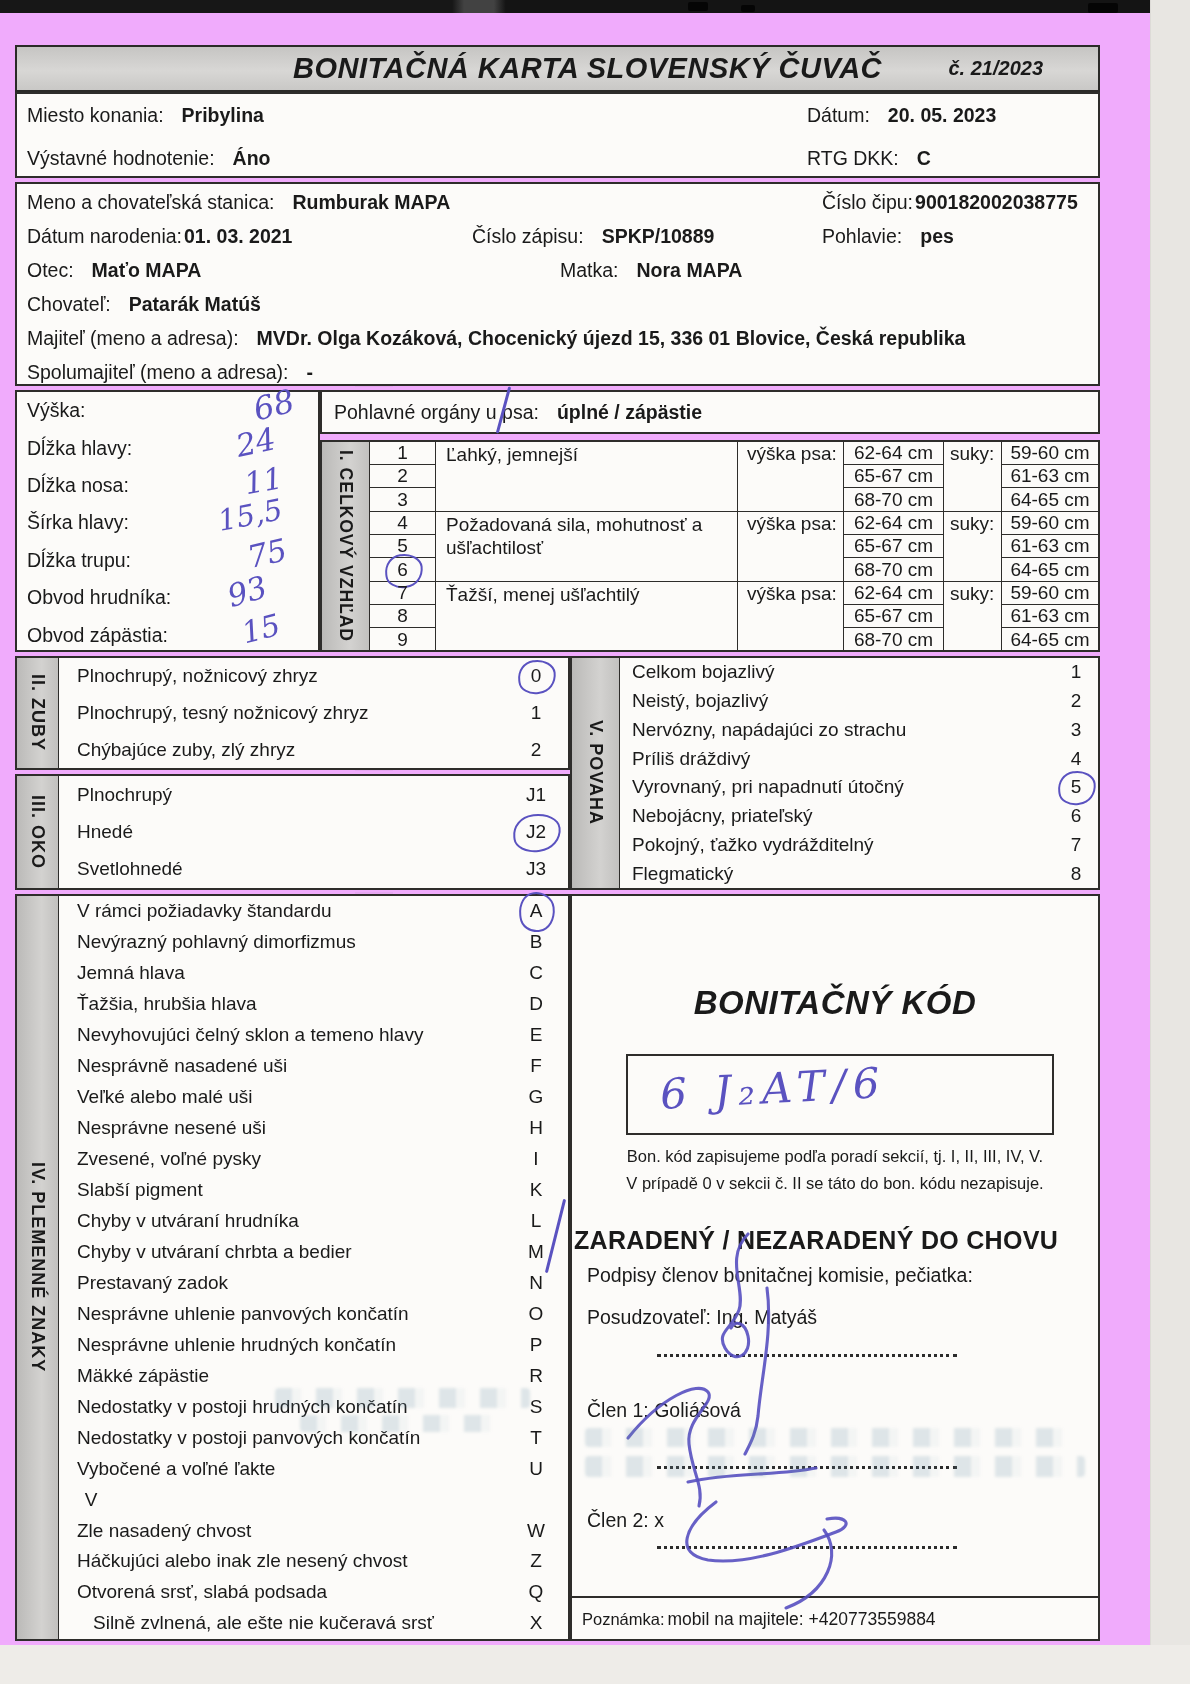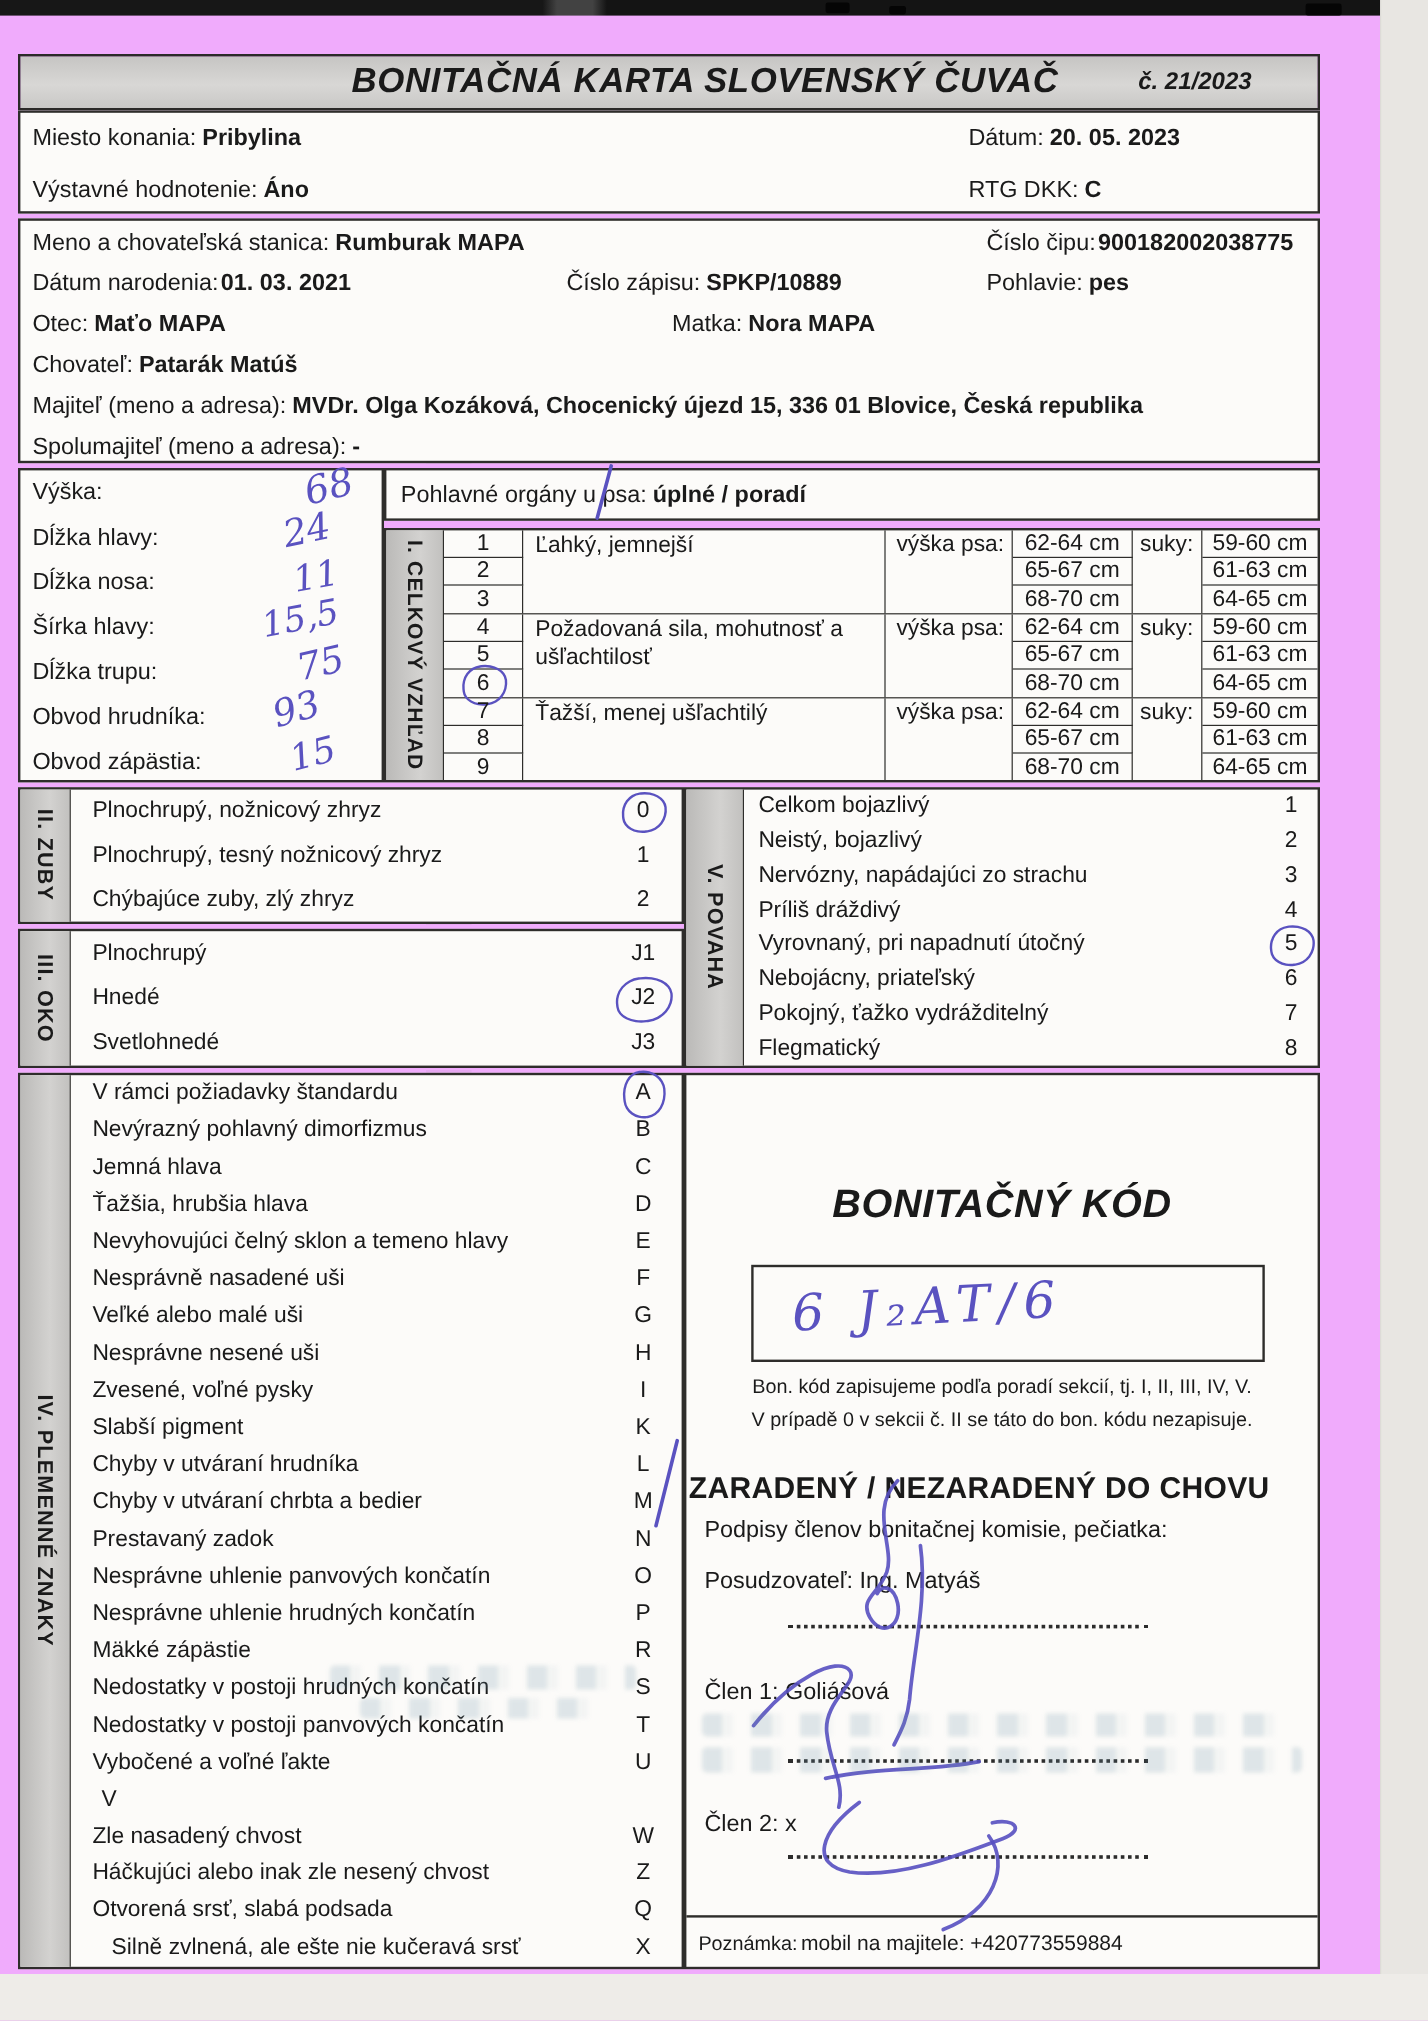--- a/index.html
+++ b/index.html
@@ -2,21 +2,21 @@
 <html><head>
 <meta charset="utf-8">
 <style>
   html,body{margin:0;padding:0;background:#d8d6d2;}
   .page{position:relative;width:1190px;height:1684px;overflow:hidden;
         background:#f0abfc;font-family:"Liberation Sans",sans-serif;color:#1a1a1a;}
   .abs{position:absolute;}
   .box{position:absolute;border:2px solid #2e2d2b;background:#fcfbf9;box-sizing:border-box;}
   .lbl{font-size:19.5px;}
   .val{font-weight:bold;font-size:19.5px;}
-  .pair{white-space:nowrap;display:flex;gap:5px;align-items:baseline;position:absolute;}
+  .pair{white-space:nowrap;display:flex;gap:18px;align-items:baseline;position:absolute;}
   
   .strip{position:absolute;left:0;top:0;width:1190px;height:13px;
          background:linear-gradient(90deg,#171717 0 38%,#424242 39% 41.5%,#141414 42.5% 100%);}
   .blob{position:absolute;background:#050505;border-radius:2px;}
   .edge{position:absolute;left:1150px;top:0;width:40px;height:1684px;background:#e8e6e2;border-left:1px solid #dddbd7;}
   .botmargin{position:absolute;left:0;top:1645px;width:1190px;height:39px;background:#eeece8;}
   
   .bar{position:absolute;left:15px;top:45px;width:1085px;height:47px;box-sizing:border-box;
        border:2.5px solid #2b2a28;background:linear-gradient(180deg,#c6c5c3,#d8d7d5 55%,#c9c8c6);
        display:flex;align-items:center;}
@@ -206,21 +206,21 @@
         <div class="mrow m7">
         <span class="lbl">Obvod zápästia:</span>
         <span class="hand">15</span>
       </div>
       </div>
   </div>
 
   <div class="box" style="left:320px;top:390px;width:780px;height:44px;">
     <span class="pair" style="left:12px;top:9px;">
       <span class="lbl">Pohlavné orgány u psa:</span>
-      <span class="val">úplné / poradí</span>
+      <span class="val">úplné / zápästie</span>
     </span>
   </div>
   <div class="slash" style="left:502px;top:386px;height:48px;transform:rotate(15deg);"></div>
 
   <div class="box" style="left:320px;top:440px;width:780px;height:212px;">
     <div class="s1wrap">
       <div class="gcol" style="width:48px;font-size:17.5px;">I. CELKOVÝ VZHĽAD</div>
       <div class="s1groups">
 
         <div class="g">

